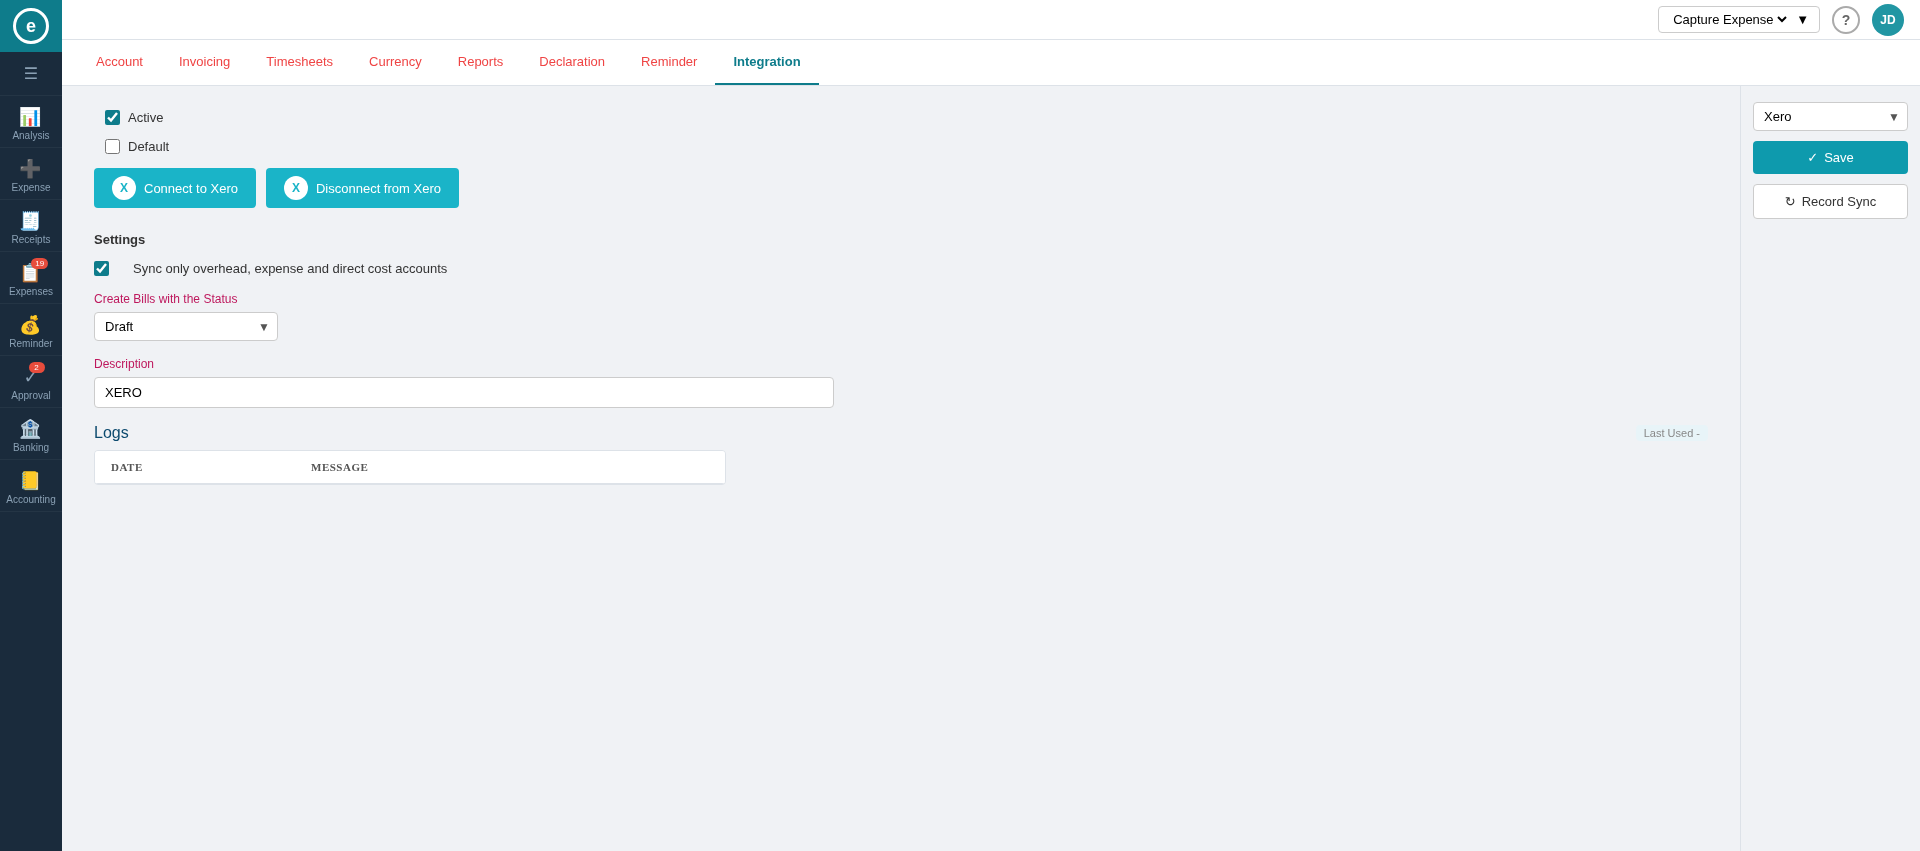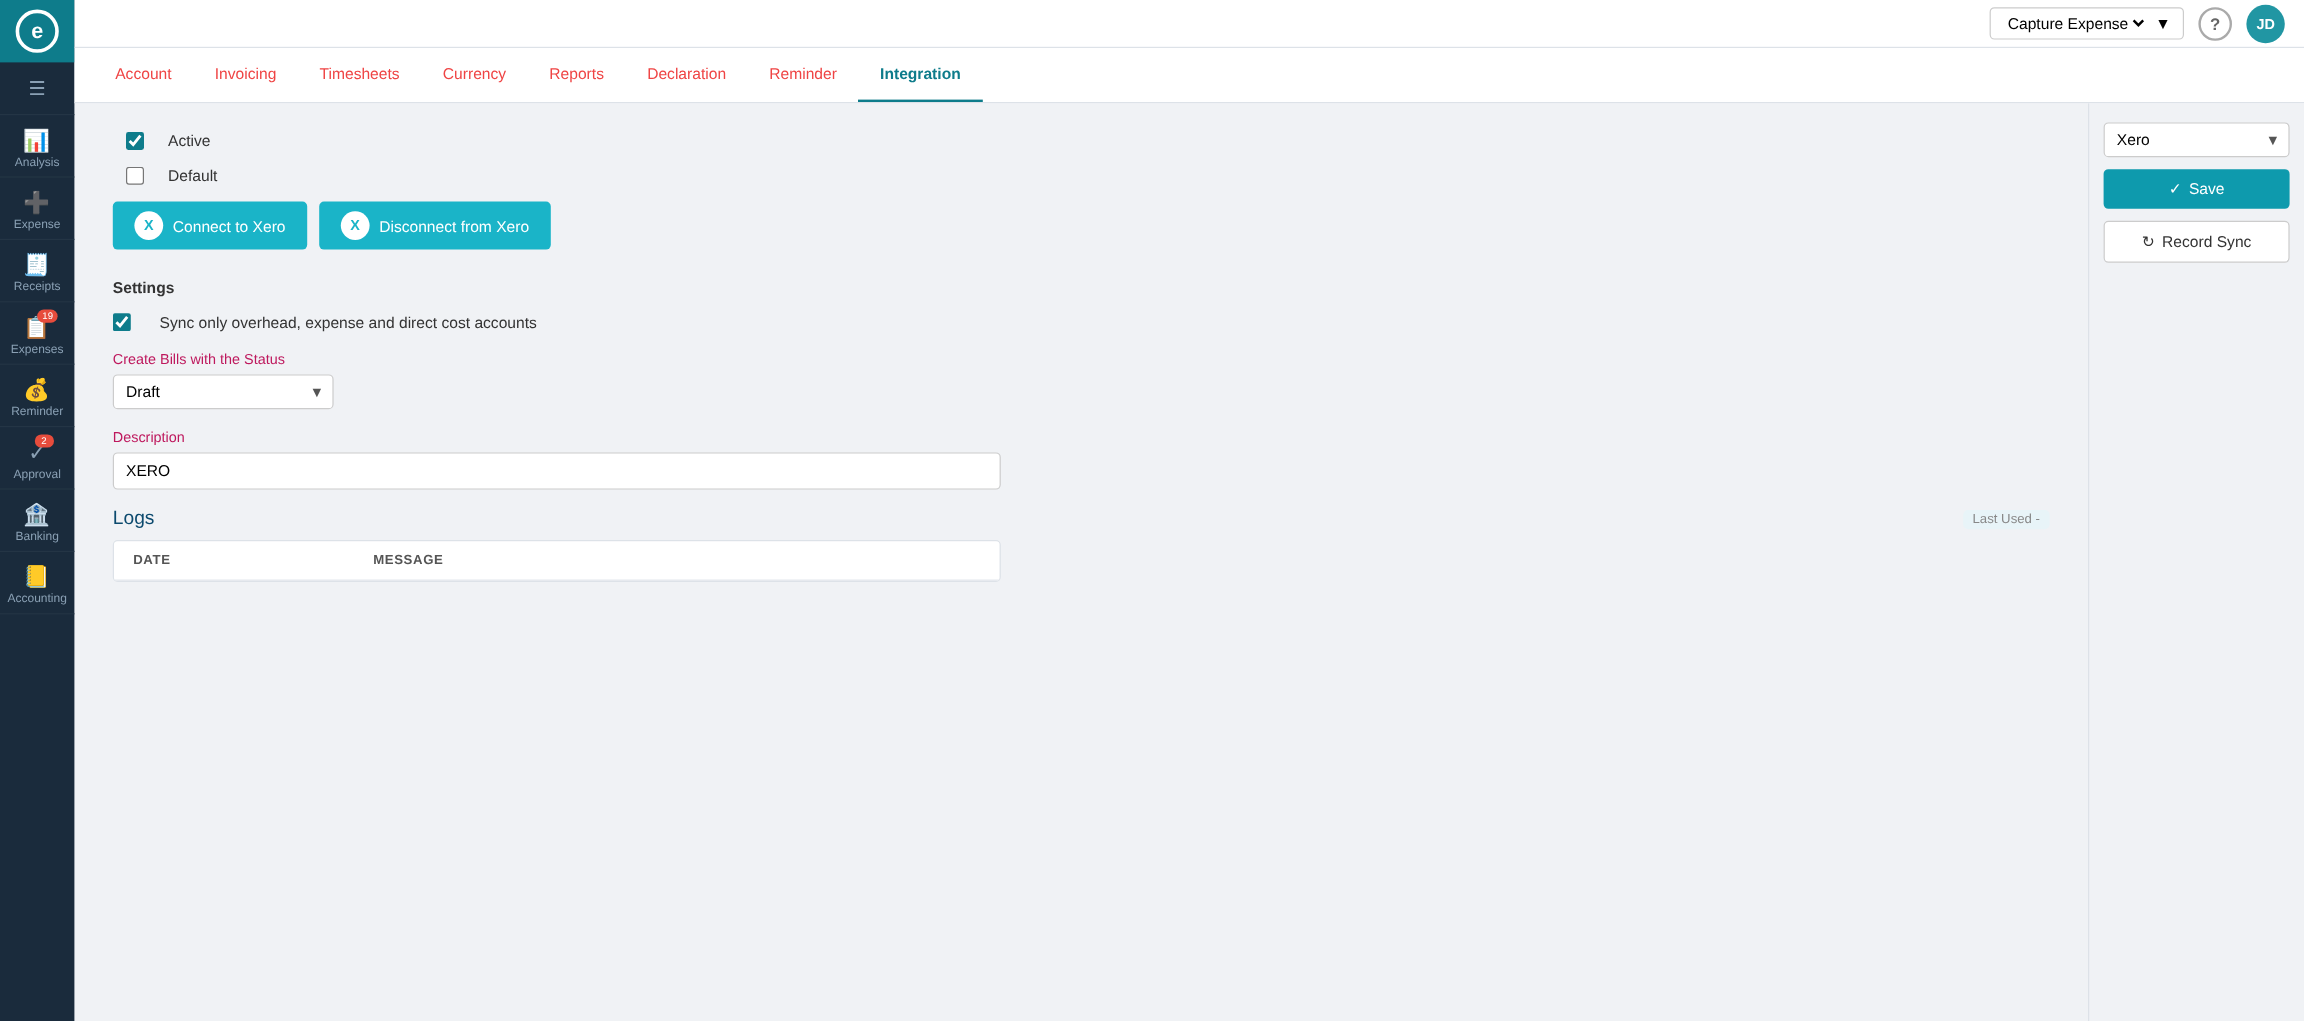--- a/index.html
+++ b/index.html
@@ -182,21 +182,21 @@
     .content-main {
       flex: 1;
       padding: 24px 32px;
       overflow-y: auto;
     }
 
     
     .checkbox-row {
       display: flex;
       align-items: center;
-      gap: 20px;
+      gap: 8px;
       margin-bottom: 14px;
       font-size: 13px;
       color: #333;
       padding-left: 11px;
     }
     .checkbox-row input[type="checkbox"] {
       width: 15px;
       height: 15px;
       accent-color: #0e7c8b;
       cursor: pointer;
@@ -316,25 +316,26 @@
       color: #0c4a6e;
     }
     .last-used {
       font-size: 11px;
       color: #888;
       background: #e8f4f8;
       padding: 2px 8px;
       border-radius: 4px;
     }
     .logs-table {
-      width: 740px;
+      width: 632px;
       border: 1px solid #dde2e8;
       border-radius: 4px;
       background: #d946ef;
       overflow: hidden;
+      font-family: Liberation Serif, serif;
     }
     .logs-table-header {
       display: flex;
       background: #fff;
       border-bottom: 1px solid #dde2e8;
       padding: 10px 16px;
     }
     .logs-col-date {
       width: 200px;
       font-size: 11px;

